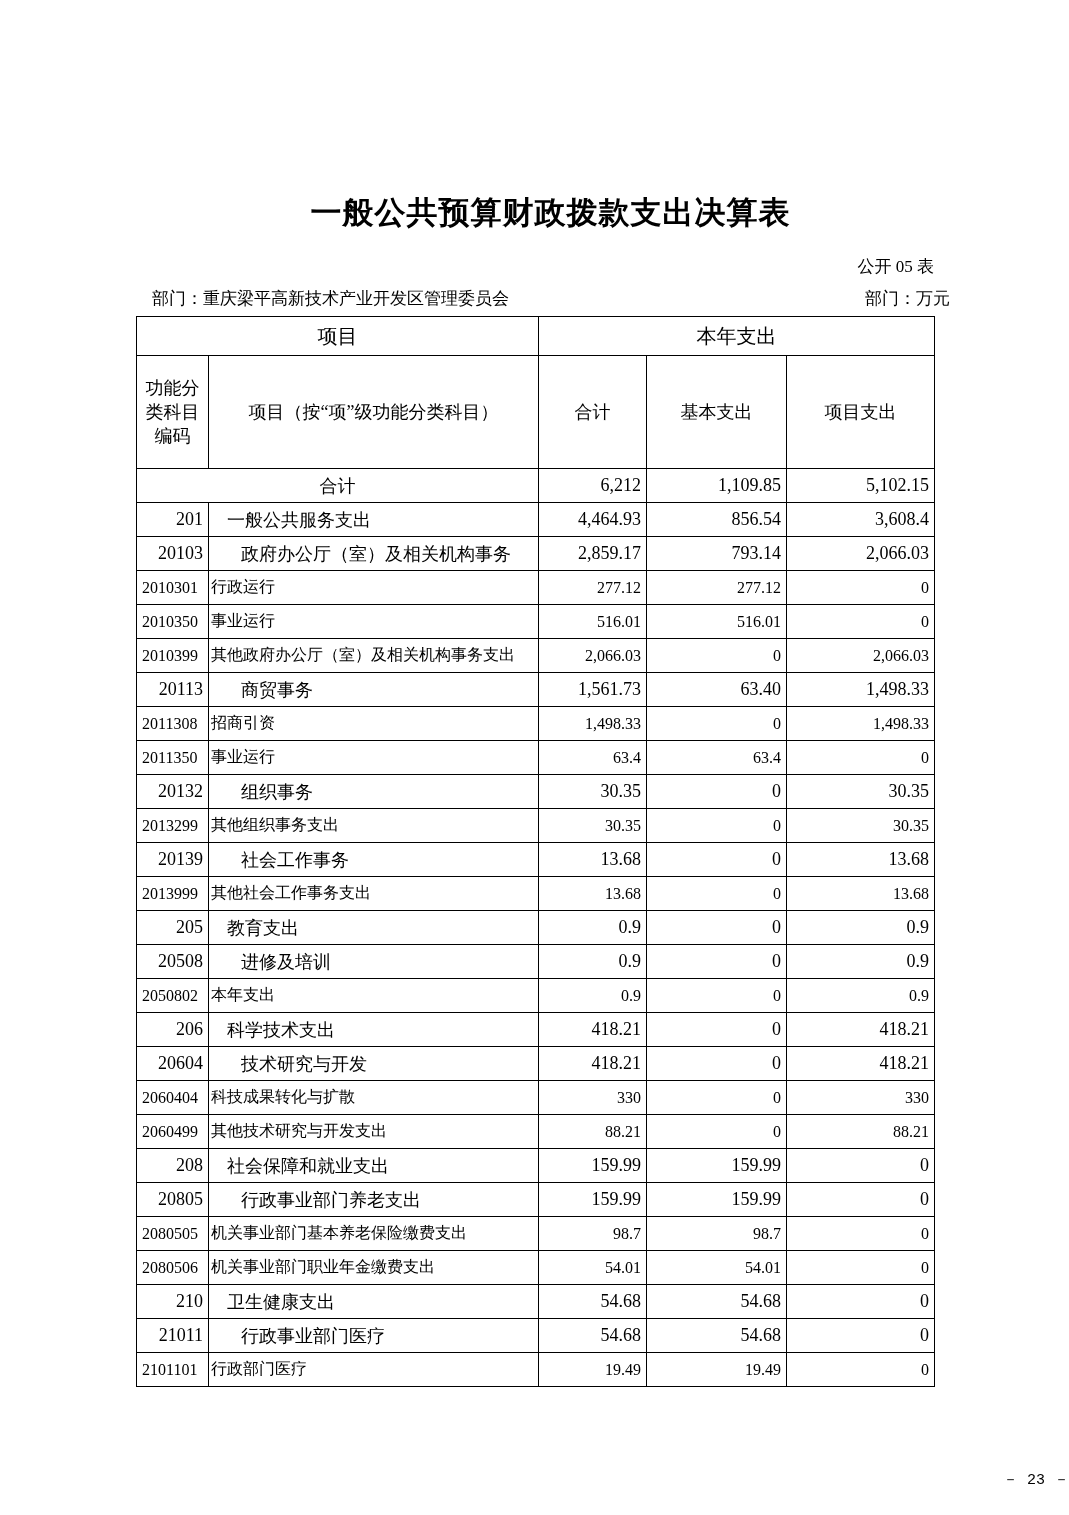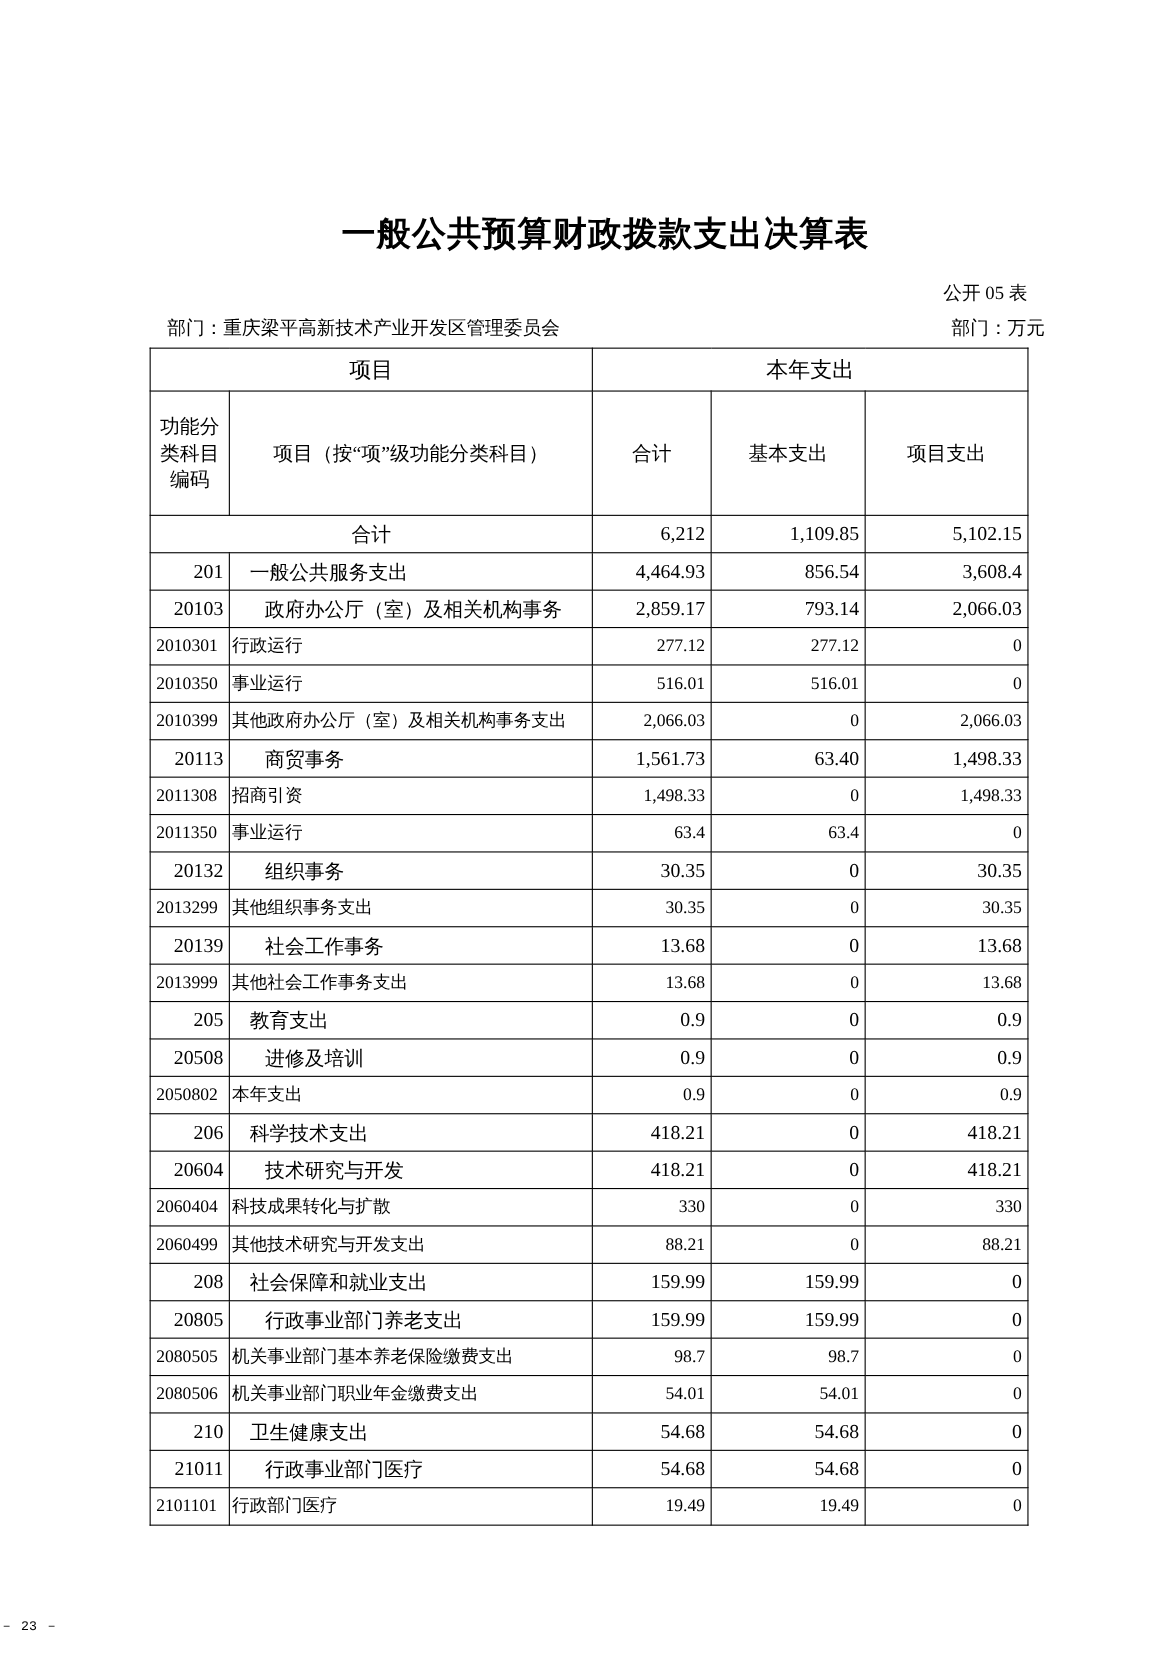--- a/index.html
+++ b/index.html
@@ -118,22 +118,22 @@
   td.num {
     text-align: right;
     padding-right: 10px;
   }
   tr.datarow td { height: 25px; }
   .page-num {
     position: absolute;
     left: 0;
     top: 1470px;
     width: 1069px;
-    text-align: left;
-    font-size: 12px;
+    text-align: right;
+    font-size: 15px;
     font-family: "Liberation Mono", monospace;
   }
 </style>
 </head>
 <body>
 
 <div class="page">
 
   <div class="doc-title">一般公共预算财政拨款支出决算表</div>
 

